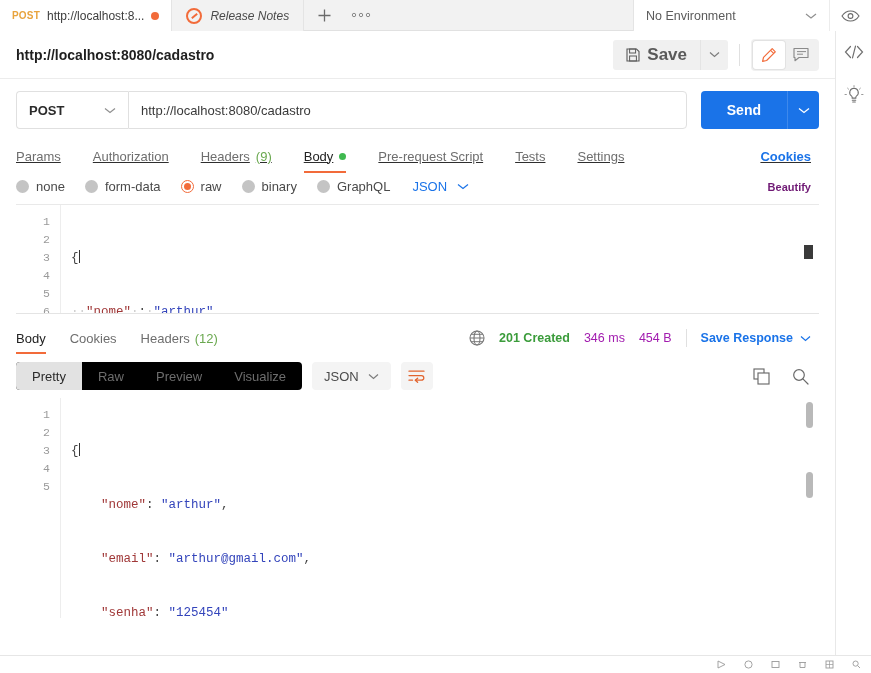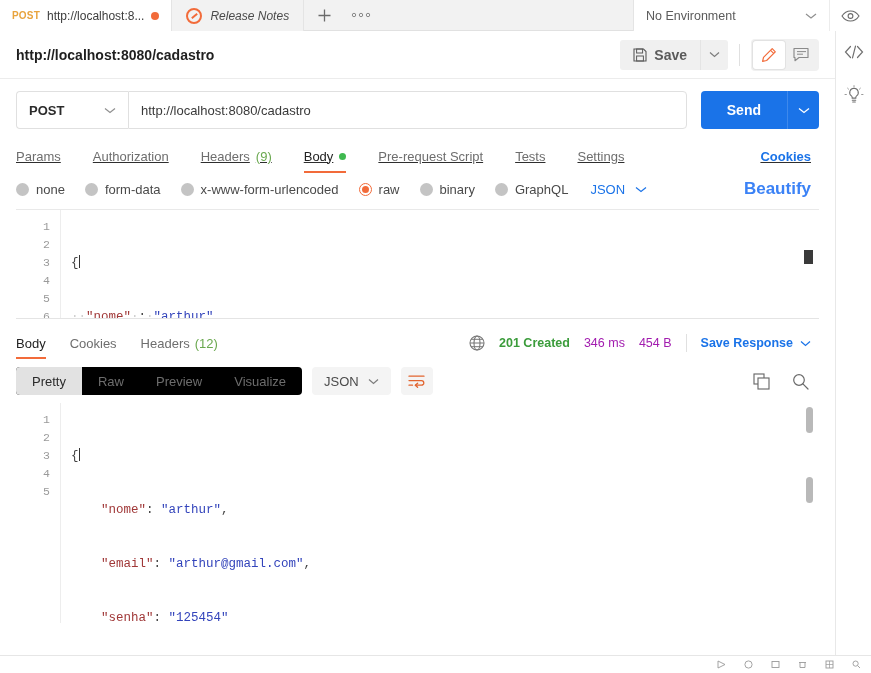--- a/index.html
+++ b/index.html
@@ -102,21 +102,21 @@
     background: #fff;
     border-bottom: 1px solid #ececec;
     width: 835px;
   }
   .reqname { font-size: 14px; font-weight: bold; color: #1f1f1f; }
   .namerow-right { margin-left: auto; display: flex; align-items: center; gap: 0; }
   .savebtn {
     display: flex; align-items: center; gap: 7px;
     background: #f0f0f0; height: 30px; padding: 0 13px;
     border-radius: 3px 0 0 3px; cursor: pointer;
-    color: #5a5a5a; font-size: 14px; font-weight: bold;
+    color: #5a5a5a; font-size: 17px; font-weight: bold;
   }
   .savecaret {
     background: #f0f0f0; height: 30px; width: 28px;
     display: flex; align-items: center; justify-content: center;
     border-radius: 0 3px 3px 0; cursor: pointer;
     border-left: 1px solid #e4e4e4;
   }
   .vsep { width: 1px; height: 22px; background: #e0e0e0; margin: 0 11px; }
   .iconpair { display: flex; background: #f0f0f0; border-radius: 4px; padding: 2px; }
   .ipbtn {
@@ -197,21 +197,21 @@
     display: flex; align-items: center; justify-content: center;
   }
   .rbullet.sel:after {
     content: ""; width: 7px; height: 7px; border-radius: 50%; background: #f26b3a;
   }
   .fmt-select {
     display: flex; align-items: center; gap: 10px;
     color: #1a73e8; font-size: 13px; cursor: pointer; margin-left: 2px;
   }
   .beautify {
-    margin-left: auto; color: #3b82f6; font-size: 17px;
+    margin-left: auto; color: #701a75; font-size: 11px;
     font-weight: bold; cursor: pointer; padding-right: 8px;
   }
 
   
   .editor {
     position: relative; margin: 0 16px; width: 803px;
     border: 1px solid #e4e4e4; border-left: none; border-right: none;
     background: #fff; overflow: hidden;
   }
   .editor.req { height: 110px; border-top: 1px solid #e9e9e9; }
@@ -479,24 +479,20 @@
   <div class="btyperow">
     <div class="radio-item">
       <span class="rbullet"></span>
       <span>none</span>
     </div>
     <div class="radio-item">
       <span class="rbullet"></span>
       <span>form-data</span>
     </div>
     <div class="radio-item">
-      <span class="rbullet"></span>
-      <span>x-www-form-urlencoded</span>
-    </div>
-    <div class="radio-item">
       <span class="rbullet sel"></span>
       <span>raw</span>
     </div>
     <div class="radio-item">
       <span class="rbullet"></span>
       <span>binary</span>
     </div>
     <div class="radio-item">
       <span class="rbullet"></span>
       <span>GraphQL</span>

